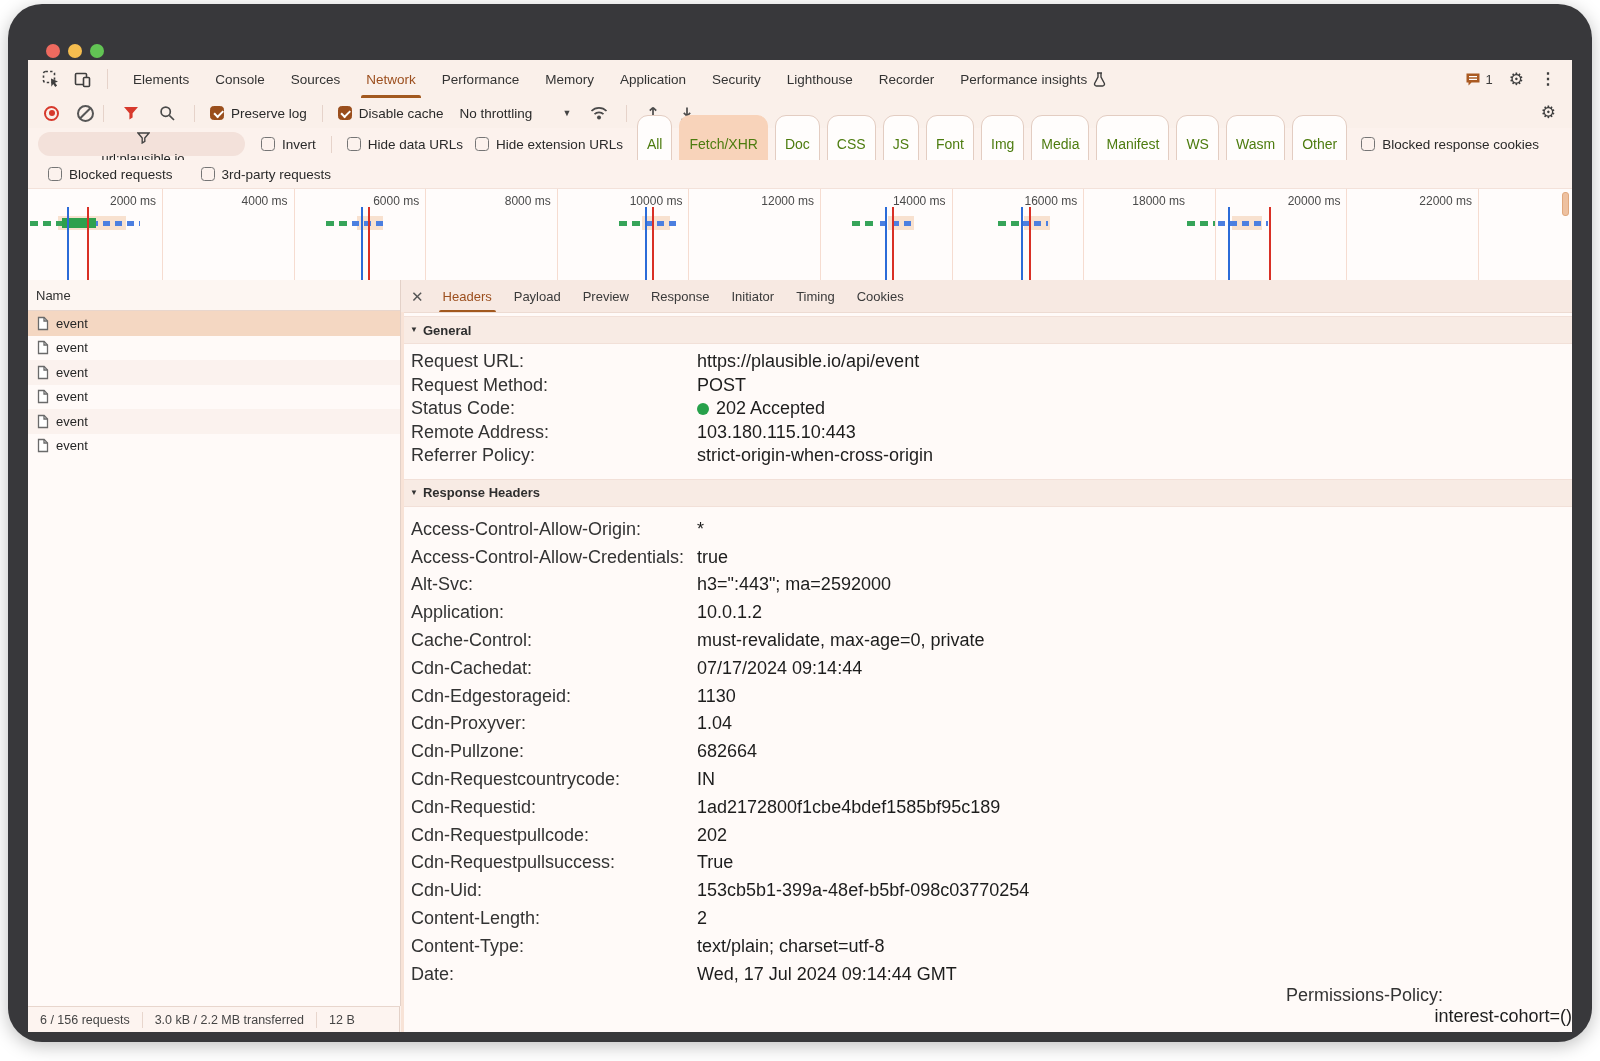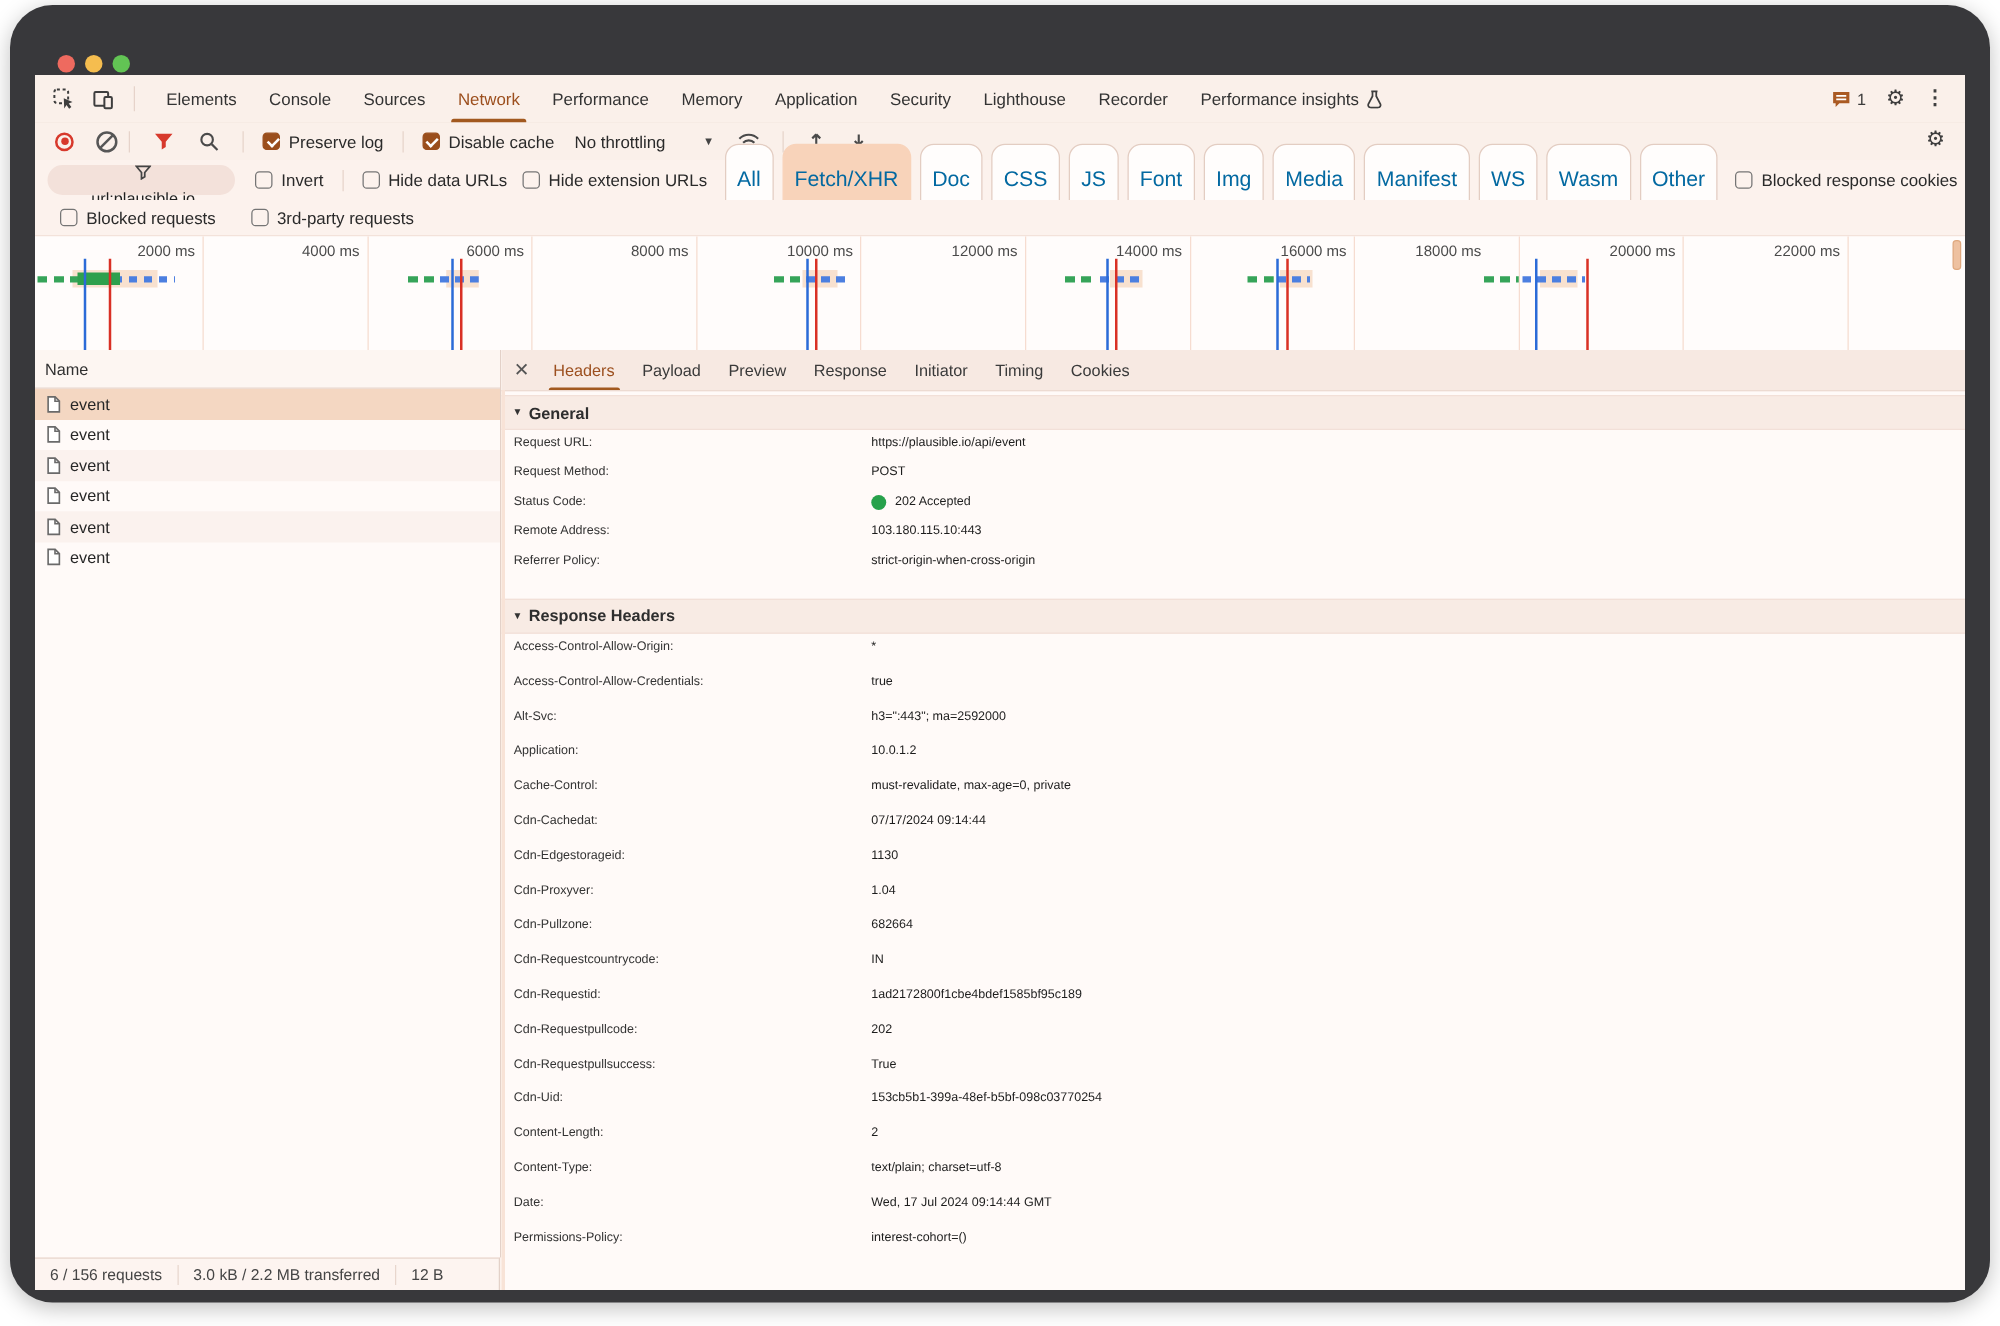--- a/index.html
+++ b/index.html
@@ -39,21 +39,21 @@
   .cb.checked::after{content:"";position:absolute;left:2.5px;top:3px;width:7px;height:3.5px;border-left:2px solid #fff;border-bottom:2px solid #fff;transform:rotate(-45deg);}
   .throttle{display:flex;align-items:center;margin:0 10px;color:#2a2a2a;}
   .throttle .caret{margin-left:30px;font-size:9px;color:#444;}
   .toolgear{position:absolute;right:16px;top:6px;}
   
   .filterbar{position:absolute;top:68px;left:0;right:0;height:32px;display:flex;align-items:center;padding-left:10px;background:#fcf2ed;}
   .filterpill{display:flex;align-items:center;gap:7px;background:#f3e1da;border-radius:13px;height:24px;padding:0 7px 0 10px;width:190px;flex-direction:column;}
   .filterpill .ftext{flex:1;font-size:13px;color:#1f1f1f;}
   .clearx{width:15px;height:15px;border-radius:50%;background:#4a4a4a;color:#fff;font-size:9px;display:flex;align-items:center;justify-content:center;line-height:1;}
   .pillrow{display:flex;align-items:center;gap:7px;margin-left:8px;}
-  .pill{border:1px solid #e3cdc2;background:#fffdfc;border-radius:11px;height:22px;display:flex;align-items:center;padding:17px 9px;font-size:17px;color:#0369a1;white-space:nowrap;}
+  .pill{border:1px solid #e3cdc2;background:#fffdfc;border-radius:11px;height:22px;display:flex;align-items:center;padding:17px 9px;font-size:14px;color:#4d7c0f;white-space:nowrap;}
   .pill.selected{background:#f8d3ba;border-color:#f8d3ba;}
   
   .optionsrow{position:absolute;top:100px;left:0;right:0;height:28px;display:flex;align-items:center;padding-left:14px;gap:16px;background:#fcf2ed;}
   
   .overview{position:absolute;top:128px;left:0;right:0;height:92px;background:#fffcfb;border-top:1px solid #f3e2da;border-bottom:1px solid #e8d6cd;overflow:hidden;}
   .gl{position:absolute;top:0;bottom:0;width:1px;background:#f6dcd0;}
   .tick{position:absolute;top:5px;width:126px;text-align:right;font-size:12px;color:#4a4a4a;}
   .strip-g,.strip-b{position:absolute;top:32px;height:5px;}
   .strip-g{background:repeating-linear-gradient(90deg,#36a459 0 8px,transparent 8px 13px);}
   .strip-b{background:repeating-linear-gradient(90deg,#4c7fe0 0 7px,transparent 7px 12px);}
@@ -79,21 +79,21 @@
   .details::before{content:"";position:absolute;left:0;top:32px;bottom:0;width:3px;background:#f8e3d7;z-index:2;}
   .dtabs{height:32px;background:#f7e9e2;border-bottom:1px solid #eddbd2;display:flex;align-items:center;}
   .dclose{margin:0 8px 0 10px;color:#555;font-size:15px;line-height:1;}
   .dtab{padding:0 11px;height:100%;display:flex;align-items:center;font-size:13px;color:#3a3a3a;position:relative;white-space:nowrap;}
   .dtab.selected{color:#9c4f1e;}
   .dtab.selected::after{content:"";position:absolute;left:7px;right:7px;bottom:0;height:2.5px;background:#a2591f;border-radius:2px 2px 0 0;}
   .section-head{height:26px;background:#f8ebe4;border-top:1px solid #f2e0d8;border-bottom:1px solid #f2e0d8;
                 display:flex;align-items:center;padding-left:9px;gap:5px;font-size:13px;font-weight:600;color:#2e2e2e;}
   .tri{font-size:8px;color:#333;line-height:1;}
   .kvwrap{padding-top:5px;}
-  .kv{display:flex;align-items:flex-start;font-size:10px;color:#222;}
+  .kv{display:flex;align-items:flex-end;font-size:18px;color:#222;}
   .kv .k{width:286px;padding-left:10px;flex:0 0 auto;color:#333;}
   .kv .v{flex:1;color:#1d1d1d;white-space:nowrap;display:flex;align-items:center;gap:7px;}
   .dot{width:12px;height:12px;border-radius:50%;background:#27a14b;flex:0 0 auto;}
   .gap{height:13px;}
   
   .ic{display:inline-flex;align-items:center;justify-content:center;}
 </style>
 </head>
 <body>
 
@@ -492,21 +492,21 @@
             <span class="v">2</span>
           </div>
           <div class="kv" style="height: 27.8px;">
             <span class="k">Content-Type:</span>
             <span class="v">text/plain; charset=utf-8</span>
           </div>
           <div class="kv" style="height: 27.8px;">
             <span class="k">Date:</span>
             <span class="v">Wed, 17 Jul 2024 09:14:44 GMT</span>
           </div>
-          <div class="kv" style="height: 27.8px;">
+          <div class="kv" style="height: 27.8px; flex-direction: column;">
             <span class="k">Permissions-Policy:</span>
             <span class="v">interest-cohort=()</span>
           </div>
         </div>
     </div>
 
   </div>
 </div>
 
 </body></html>

